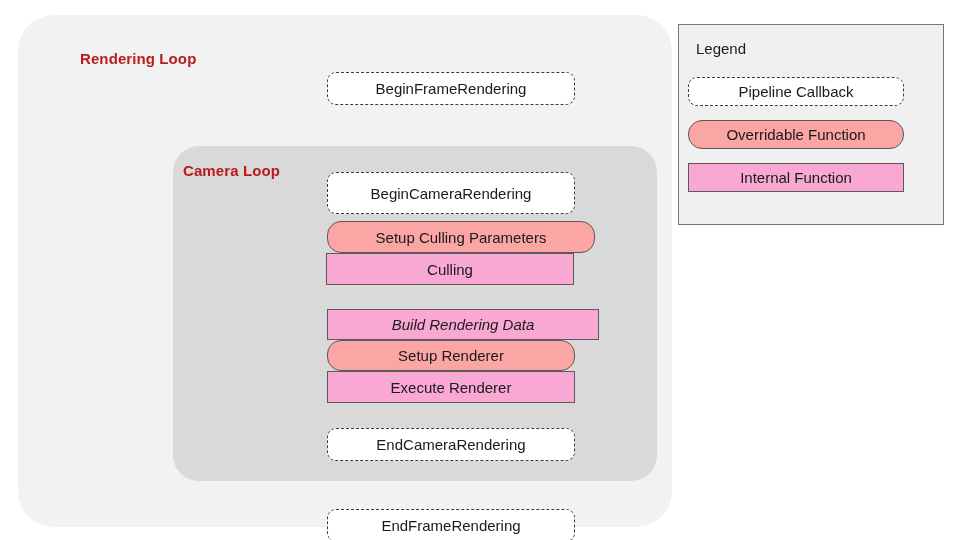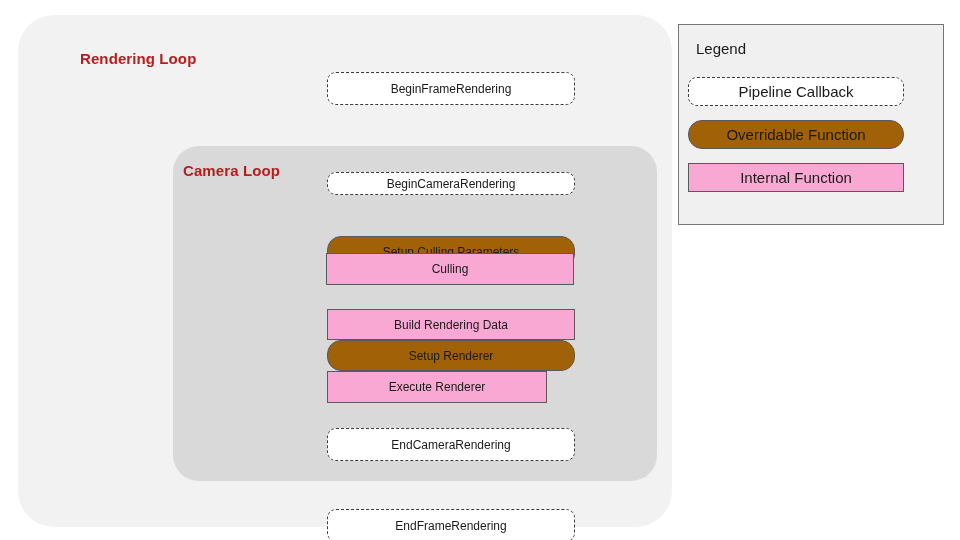--- a/index.html
+++ b/index.html
@@ -57,32 +57,32 @@
     top: 16px;
   }
 
   
   .node {
     position: absolute;
     box-sizing: border-box;
     display: flex;
     align-items: center;
     justify-content: center;
-    font-size: 12px;
+    font-size: 15px;
     color: #1a1a1a;
     text-align: center;
     white-space: nowrap;
   }
   .node-callback {
     background: #ffffff;
     border: 1.4px dashed #3b3b3b;
     border-radius: 9px;
   }
   .node-overridable {
-    background: #a16207;
+    background: #fca5a5;
     border: 1.4px solid #5a5a5a;
     border-radius: 14px;
   }
   .node-internal {
     background: #f9a8d4;
     border: 1.4px solid #5a5a5a;
     border-radius: 0;
   }
 
   
@@ -124,31 +124,31 @@
 <div class="rendering-loop-panel">
   <div class="panel-title rendering-loop-title">Rendering Loop</div>
 
   <div class="camera-loop-panel">
     <div class="panel-title camera-loop-title">Camera Loop</div>
   </div>
 </div>
 
 <div class="node node-callback" style="left:327px; top:72px; width:248px; height:33px;">BeginFrameRendering</div>
 
-<div class="node node-callback" style="left:327px; top:172px; width:248px; height:23px;">BeginCameraRendering</div>
+<div class="node node-callback" style="left:327px; top:172px; width:248px; height:42px;">BeginCameraRendering</div>
 
-<div class="node node-overridable" style="left:327px; top:236px; width:248px; height:32px;">Setup Culling Parameters</div>
+<div class="node node-overridable" style="left:327px; top:221px; width:268px; height:32px;">Setup Culling Parameters</div>
 
 <div class="node node-internal" style="left:326px; top:253px; width:248px; height:32px;">Culling</div>
 
-<div class="node node-internal" style="left:327px; top:309px; width:248px; height:31px;">Build Rendering Data</div>
+<div class="node node-internal" style="left:327px; top:309px; width:272px; height:31px;font-style:italic;">Build Rendering Data</div>
 
 <div class="node node-overridable" style="left:327px; top:340px; width:248px; height:31px;">Setup Renderer</div>
 
-<div class="node node-internal" style="left:327px; top:371px; width:220px; height:32px;">Execute Renderer</div>
+<div class="node node-internal" style="left:327px; top:371px; width:248px; height:32px;">Execute Renderer</div>
 
 <div class="node node-callback" style="left:327px; top:428px; width:248px; height:33px;">EndCameraRendering</div>
 
 <div class="node node-callback" style="left:327px; top:509px; width:248px; height:33px;">EndFrameRendering</div>
 
 <div class="legend-panel">
   <div class="legend-title">Legend</div>
 
   <div class="legend-item node-callback" style="top:52px;">Pipeline Callback</div>
 

